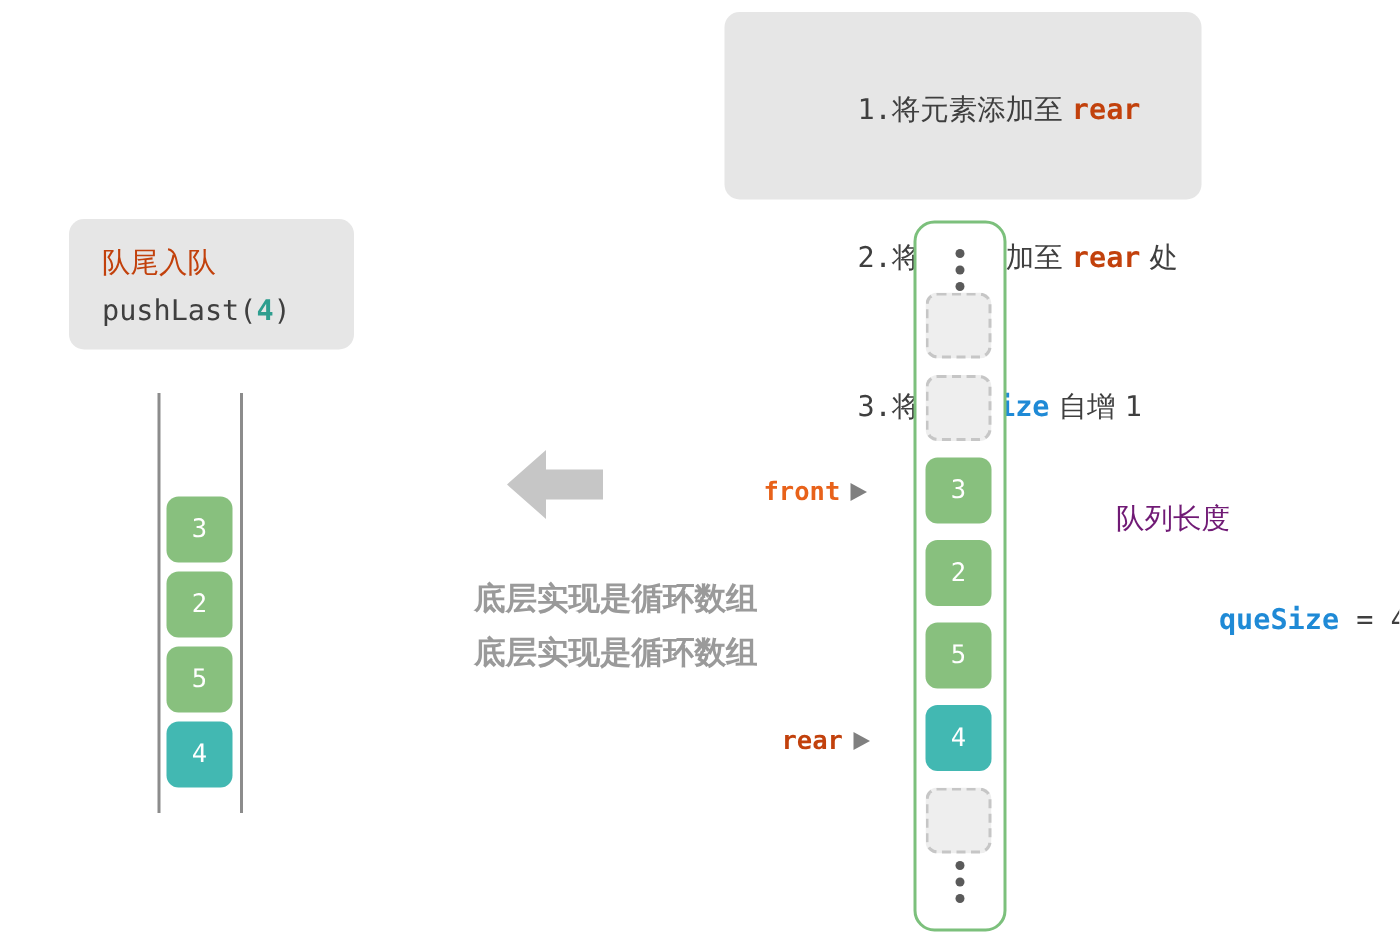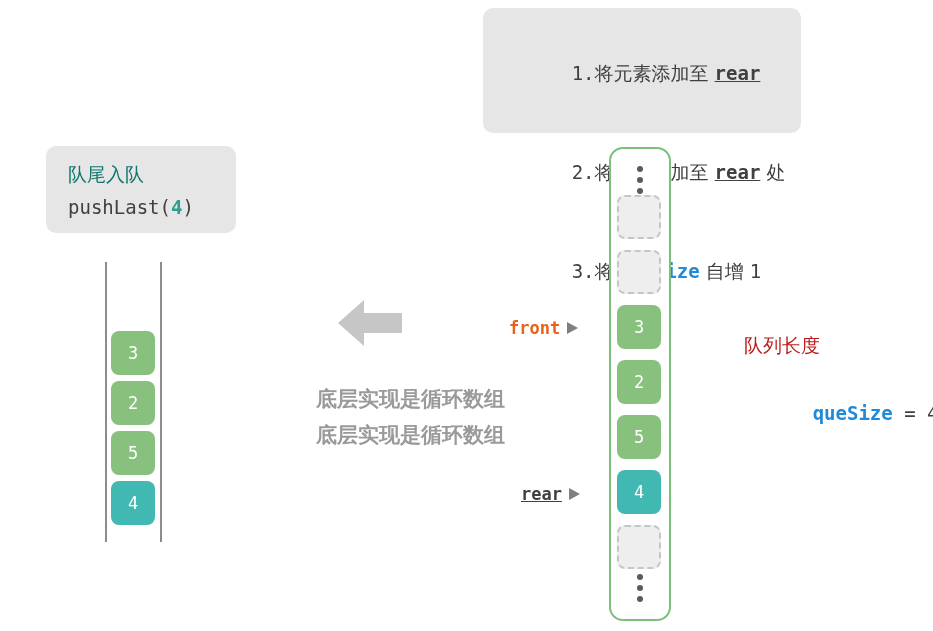--- a/index.html
+++ b/index.html
@@ -39,38 +39,38 @@
     white-space: pre;
     font-family: "DejaVu Sans Mono", monospace;
   }
   .instr-line .cjk {
     font-family: "DejaVu Sans", sans-serif;
   }
   .mono-b {
     font-family: "DejaVu Sans Mono", monospace;
     font-weight: bold;
   }
-  .c-teal  { color: #404040; text-decoration: underline; }
+  .c-teal  { color: #c2410c; }
   .c-blue  { color: #1f8ad6; }
   .c-orange{ color: #e8621a; }
   .c-gray  { color: #3f3f3f; }
 
   
   #op-panel {
     left: 46px;
     top: 146px;
     width: 190px;
     height: 87px;
     padding: 15px 0 0 22px;
   }
   .op-line-1 {
     font-size: 19px;
     line-height: 30px;
-    color: #0f766e;
-    font-family: Liberation Mono, monospace;
+    color: #c2410c;
+    font-family: Liberation Serif, serif;
   }
   .op-line-2 {
     font-size: 19px;
     line-height: 32px;
     color: #3f3f3f;
     font-family: "DejaVu Sans Mono", monospace;
   }
   .c-green-num { color: #2e9e8f; font-weight: bold; }
 
   
@@ -187,22 +187,22 @@
   
   #size-annot {
     position: absolute;
     left: 744px;
     top: 332px;
     width: 180px;
   }
   .size-line-1 {
     font-size: 19px;
     line-height: 30px;
-    color: #b91c1c;
-    font-family: Liberation Mono, monospace;
+    color: #701a75;
+    font-family: Liberation Sans, sans-serif;
   }
   .size-line-2 {
     font-size: 19px;
     line-height: 34px;
     font-family: "DejaVu Sans Mono", monospace;
     white-space: pre;
   }
 </style>
 </head>
 <body>

